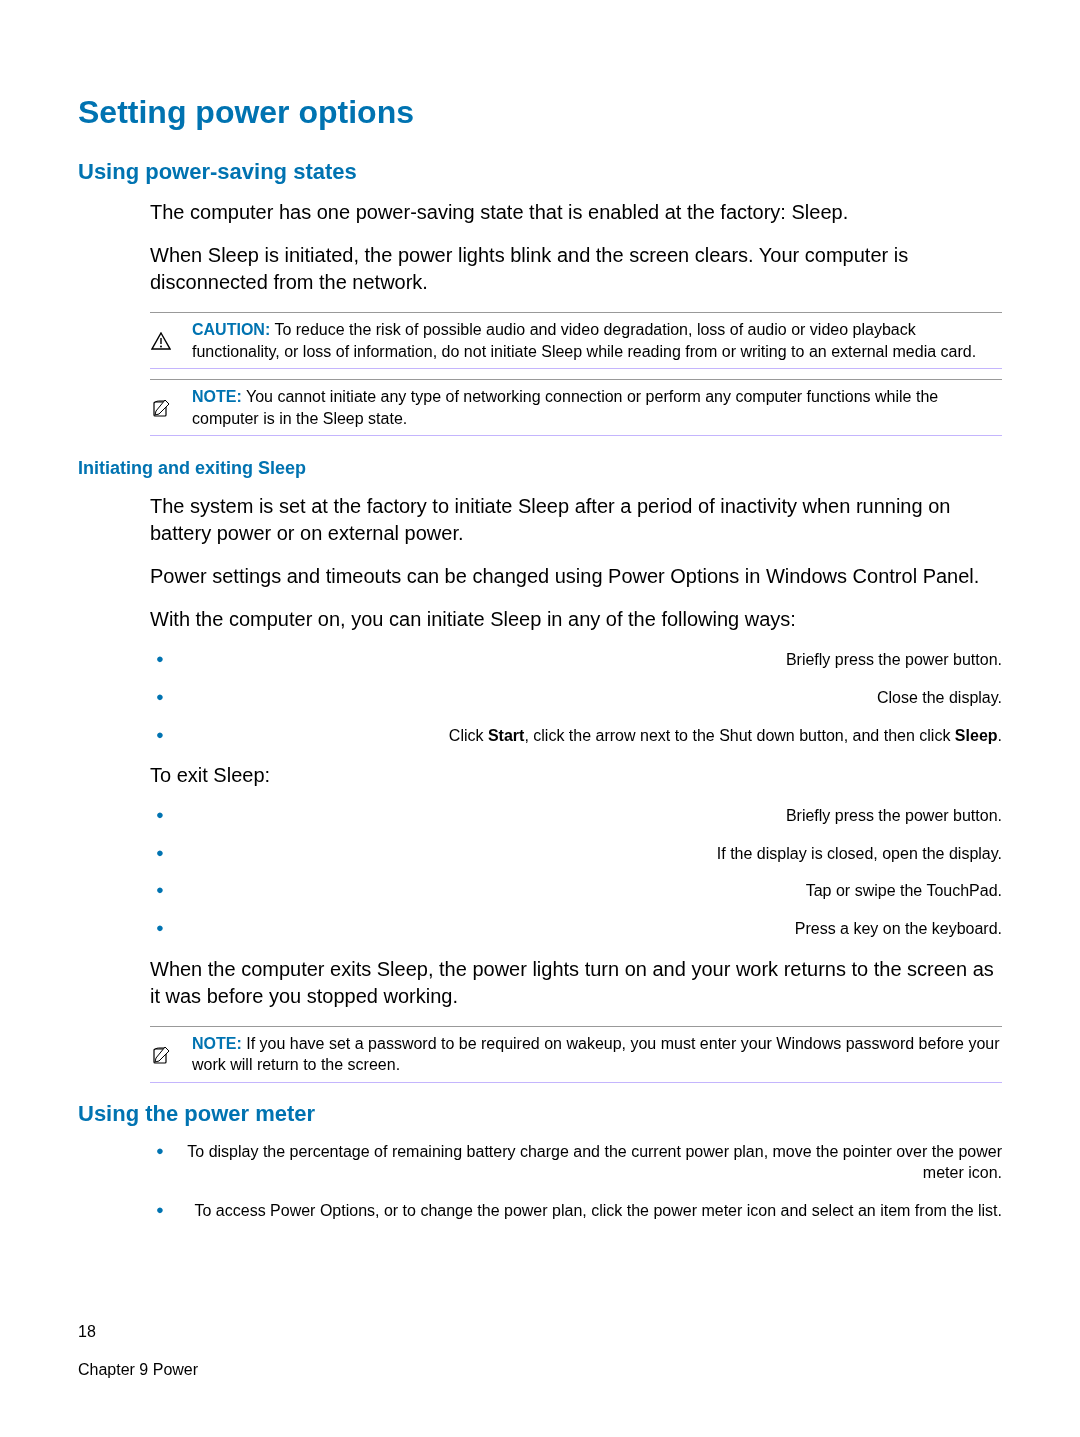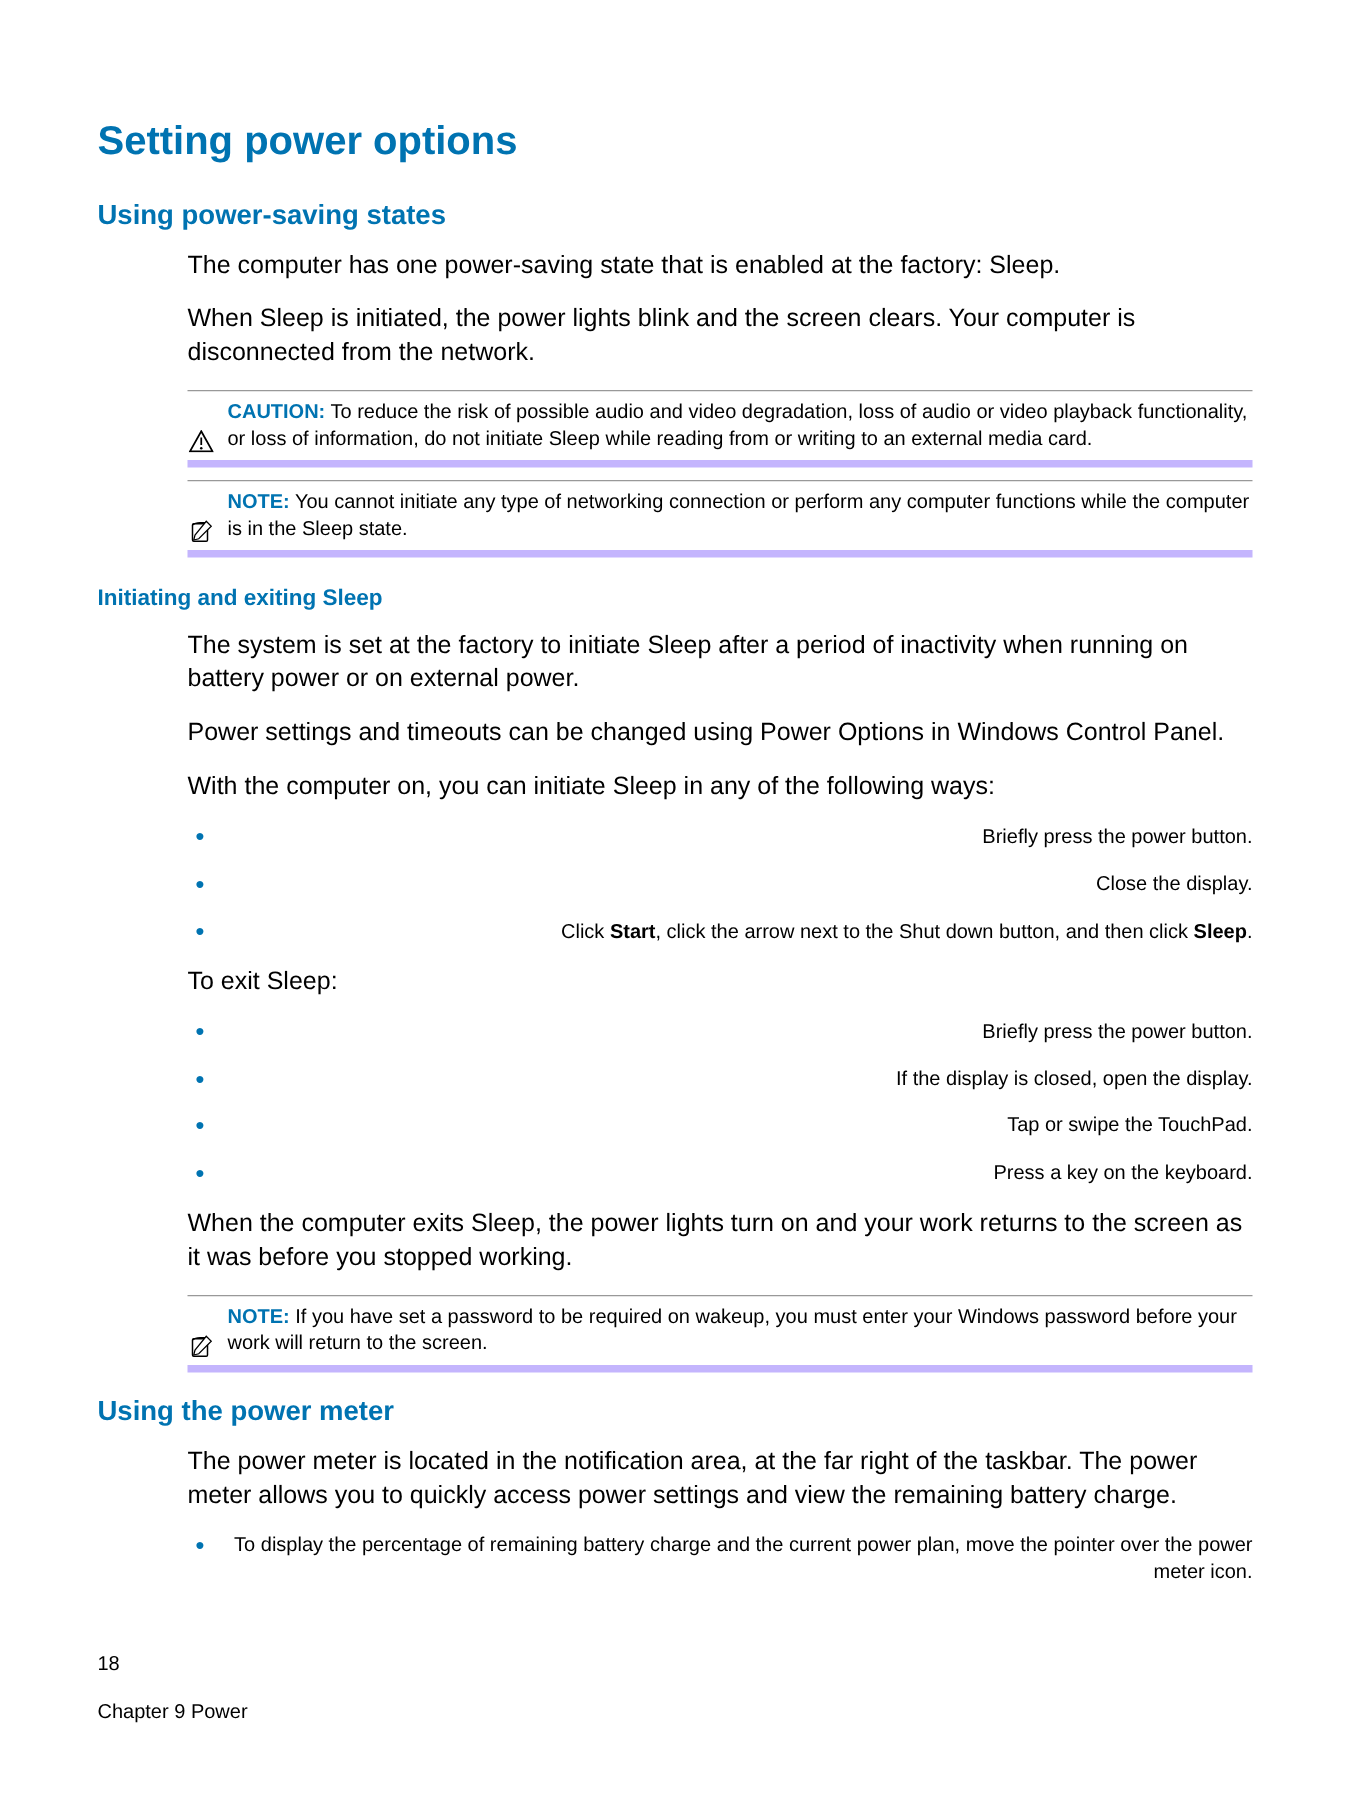--- a/index.html
+++ b/index.html
@@ -37,26 +37,26 @@
     margin-left: 72px;
   }
   p.body {
     font-size: 20px;
     line-height: 1.35;
     margin-bottom: 16px;
     color: #000;
   }
   .callout {
     border-top: 1px solid #999;
-    border-bottom: 6px solid #c4b5fd;
+    border-bottom: 1px solid #c4b5fd;
     padding: 6px 0 6px 0;
     margin-bottom: 10px;
     display: flex;
-    align-items: flex-end;
-    gap: 10px;
+    align-items: center;
+    gap: 20px;
   }
   .callout-icon {
     flex: 0 0 22px;
     display: flex;
     justify-content: center;
     padding-top: 1px;
   }
   .callout-icon svg { display: block; }
   .callout-text {
     font-size: 16px;
@@ -177,24 +177,24 @@
       <span class="callout-text">
         <span class="callout-label">NOTE:</span>
         <span>If you have set a password to be required on wakeup, you must enter your Windows password before your work will return to the screen.</span>
       </span>
     </div>
   </div>
 
   <h2 style="margin-top:18px;">Using the power meter</h2>
 
   <div class="body-indent">
-    <p class="body">The power meter is located in the notification area, at the far right of the taskbar. The power meter allows you to quickly access power settings and view the remaining battery charge.</p>
 
     <ul class="bullets">
       <li>To display the percentage of remaining battery charge and the current power plan, move the pointer over the power meter icon.</li>
+      <li>To access Power Options, or to change the power plan, click the power meter icon and select an item from the list.</li>
     </ul>
   </div>
 
 </div>
 
 <div class="footer">
   <span>18</span>
   <span>Chapter 9   Power</span>
 </div>
 

